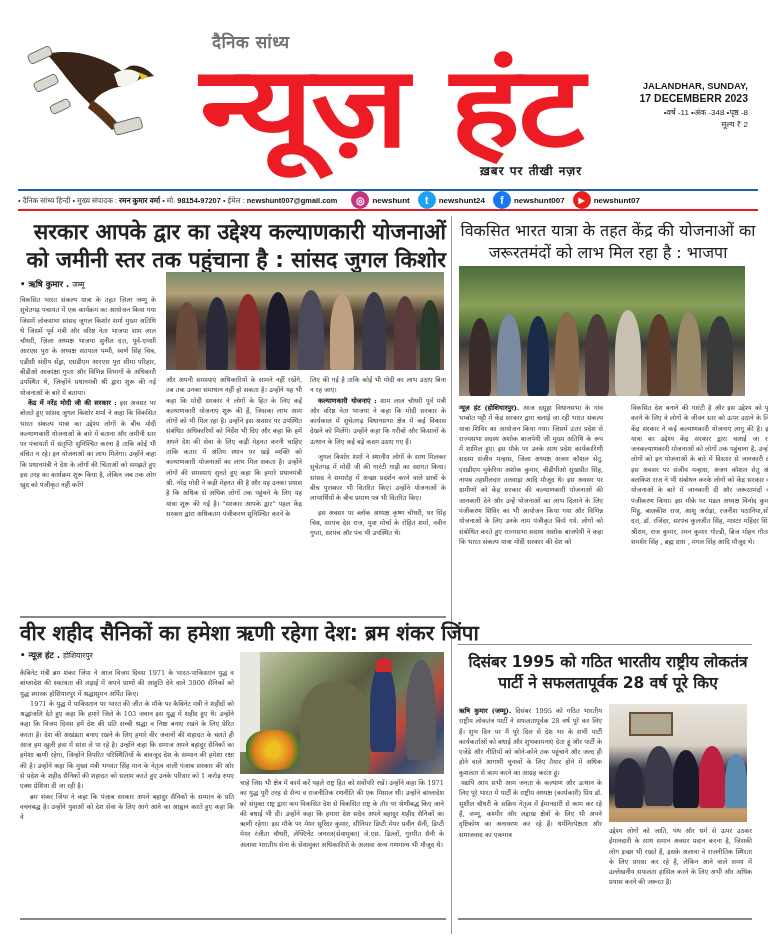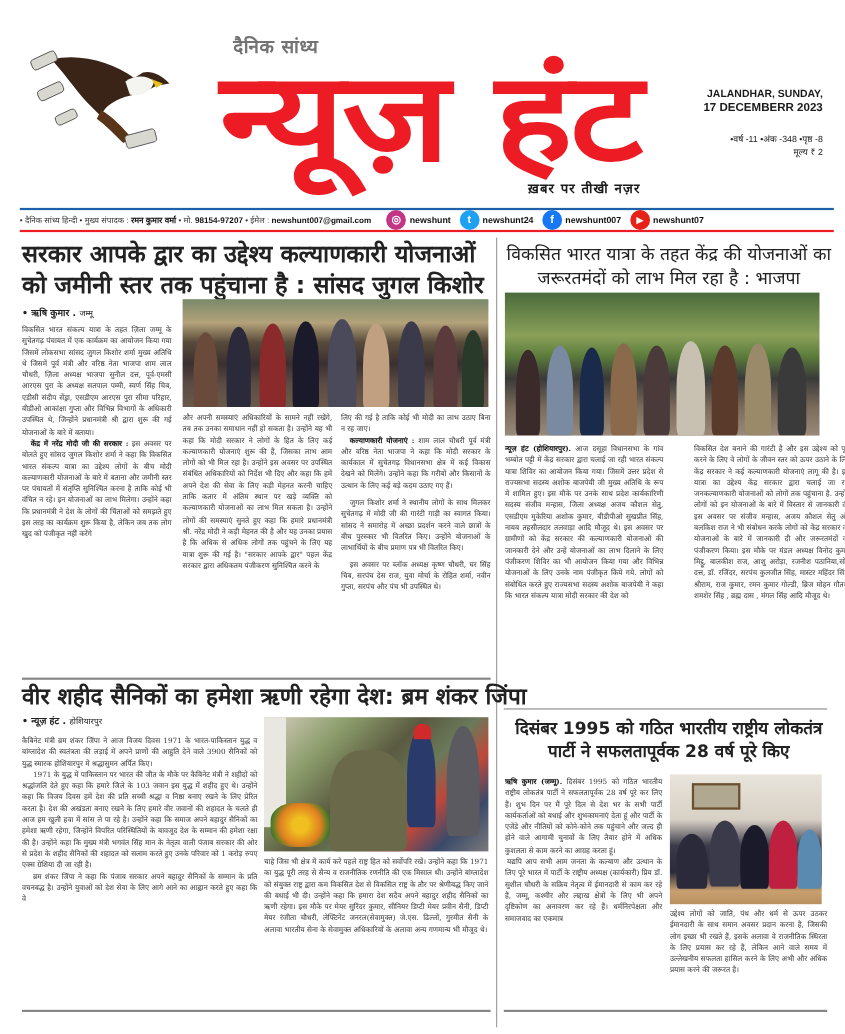--- a/index.html
+++ b/index.html
@@ -8,21 +8,21 @@
 
   
   .masthead { position: absolute; left: 0; top: 0; width: 768px; height: 190px; }
   .eagle { position: absolute; left: 22px; top: 26px; width: 150px; height: 112px; }
   .tagline-top { position: absolute; left: 212px; top: 30px; font-size: 17px; font-weight: bold; color: #737373; letter-spacing: 0.5px; }
   .logo-title { position: absolute; left: 200px; top: 42px; font-family: "DejaVu Sans", sans-serif; font-weight: bold; font-size: 112px; line-height: 130px; color: #ed1c24; letter-spacing: -2px; transform: scaleX(1.18); transform-origin: left top; }
   .slogan { position: absolute; left: 480px; top: 162px; font-size: 12px; font-weight: bold; color: #1a1a1a; letter-spacing: 1px; }
   .dateline { position: absolute; right: 20px; top: 80px; text-align: right; font-family: "Liberation Sans", sans-serif; }
   .dateline .city { font-size: 9.5px; font-weight: bold; }
   .dateline .date { font-size: 10.5px; font-weight: bold; margin-top: 1px; margin-left: 12px; }
-  .dateline .issue { font-size: 8px; margin-top: 16px; }
+  .dateline .issue { font-size: 8px; margin-top: 2px; }
   .dateline .price { font-size: 8px; margin-top: 1px; }
 
   
   .infobar { position: absolute; left: 18px; top: 189px; width: 740px; height: 22px; border-top: 2px solid #1f5fa8; border-bottom: 2px solid #ed1c24; display: flex; align-items: center; }
   .info-text { font-size: 7.4px; color: #333; white-space: nowrap; padding-right: 10px; font-family: "Liberation Sans", sans-serif; }
   .info-text b { color: #111; }
   .social { display: flex; align-items: center; margin-left: 4px; }
   .social-item { display: flex; align-items: center; margin-right: 8px; }
   .social-icon { width: 18px; height: 18px; border-radius: 50%; color: #fff; font-size: 10px; font-weight: bold; display: flex; align-items: center; justify-content: center; margin-right: 3px; font-family: "Liberation Sans", sans-serif; }
   .social-label { font-size: 8px; font-family: "Liberation Sans", sans-serif; color: #111; font-weight: bold; }
@@ -96,21 +96,21 @@
     <div class="social-item">
       <span class="social-icon" style="background:#e62117;font-size:8px">▶</span>
       <span class="social-label">newshunt07</span>
     </div>
   </div>
 </div>
 
 <div class="col-divider"></div>
 
 <div>
-  <h1 class="headline" style="position:absolute;left:20px;top:218px;width:426px;font-size:21.5px;line-height:28px;text-align:left;">सरकार आपके द्वार का उद्देश्य कल्याणकारी योजनाओं को जमीनी स्तर तक पहुंचाना है : सांसद जुगल किशोर</h1>
+  <h1 class="headline" style="position:absolute;left:20px;top:218px;width:426px;font-size:21.5px;line-height:28px;text-align:right;">सरकार आपके द्वार का उद्देश्य कल्याणकारी योजनाओं को जमीनी स्तर तक पहुंचाना है : सांसद जुगल किशोर</h1>
   <div class="byline" style="position:absolute;left:20px;top:278px;">
     <span>• ऋषि कुमार .</span><span class="place">जम्मू</span>
   </div>
   <div class="photo ph-crowd1" style="left:166px;top:272px;width:278px;height:98px;">
     <div class="ph-figure" style="left:10px;top:30px;width:22px;height:70px;background:#6a4a3a"></div>
     <div class="ph-figure" style="left:40px;top:25px;width:22px;height:75px;background:#2a2a3a"></div>
     <div class="ph-figure" style="left:70px;top:22px;width:24px;height:78px;background:#8a2a2a"></div>
     <div class="ph-figure" style="left:100px;top:20px;width:24px;height:80px;background:#1a1a2a"></div>
     <div class="ph-figure" style="left:132px;top:18px;width:26px;height:82px;background:#4a4a5a"></div>
     <div class="ph-figure" style="left:164px;top:22px;width:24px;height:78px;background:#c0a080"></div>

